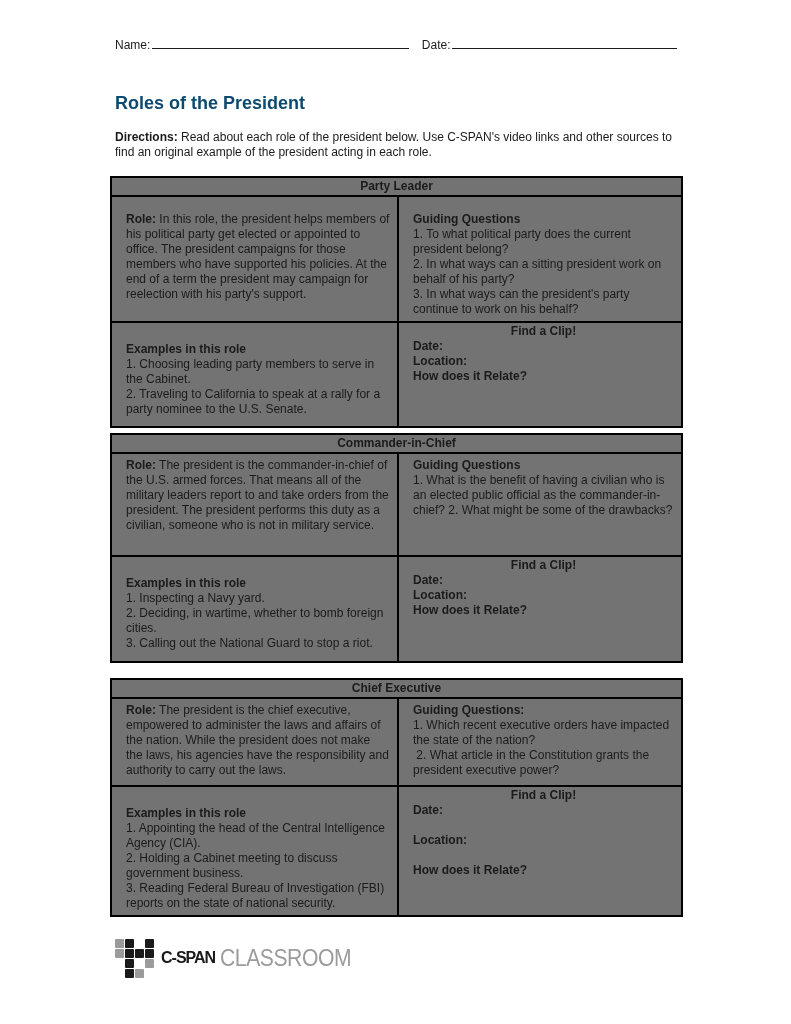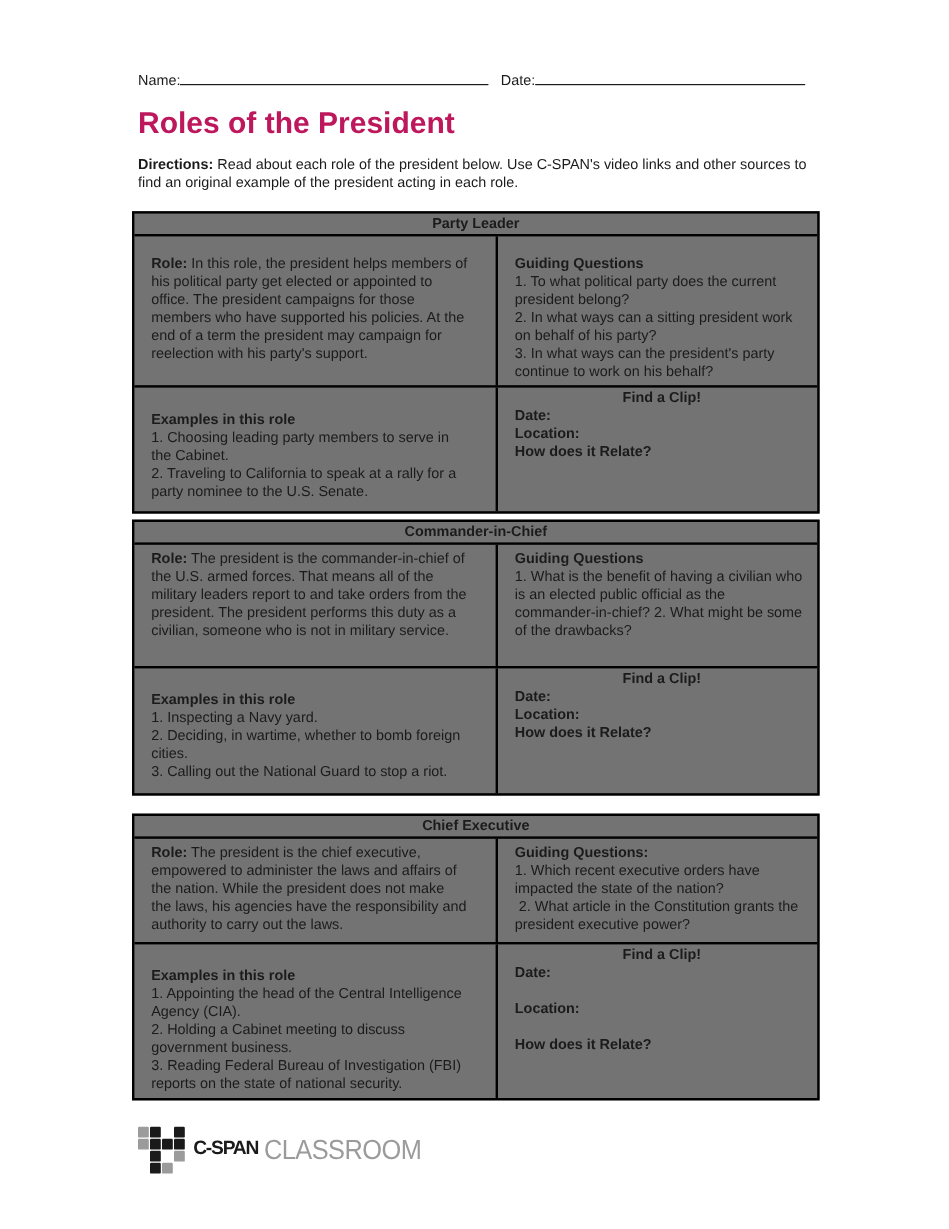--- a/index.html
+++ b/index.html
@@ -9,32 +9,32 @@
     background:#ffffff;
     font-family:"Liberation Sans","DejaVu Sans",sans-serif;
     font-size:12px;line-height:15px;color:#1b1b1b;
     overflow:hidden;
   }
   .bold{font-weight:bold;}
   .center{text-align:center;}
 
   
   .head-row{
-    position:absolute;top:56px;left:115px;width:562px;
-    display:flex;align-items:baseline;white-space:nowrap;
+    position:absolute;top:34px;left:115px;width:562px;
+    display:flex;align-items:baseline;white-space:nowrap;justify-content:space-between;
   }
   .blank-line{border-bottom:1px solid #1b1b1b;height:14px;}
   .name-line{width:257px;}
   .date-line{width:225px;}
   .head-gap{width:10px;}
 
   
   .doc-title{
     position:absolute;top:92px;left:115px;
-    font-size:25px;line-height:22px;font-weight:bold;color:#be185d;
+    font-size:18px;line-height:22px;font-weight:bold;color:#0c4a6e;
   }
   .directions{
     position:absolute;top:130px;left:115px;width:566px;
   }
 
   
   .rtable{
     position:absolute;left:110px;width:573px;
     border:2px solid #000;box-sizing:border-box;
     background:#737373;
@@ -43,21 +43,21 @@
     font-weight:bold;text-align:center;
     height:17px;line-height:17px;
     border-bottom:2px solid #000;
   }
   .trow{
     display:grid;grid-template-columns:285px 1fr;
     border-bottom:2px solid #000;box-sizing:border-box;
   }
   .trow:last-child{border-bottom:none;}
   .cell{padding:4px 7px 4px 14px;box-sizing:border-box;}
-  .cell.right{border-left:2px solid #000;margin-left:16px;}
+  .cell.right{border-left:2px solid #000;}
   .pad15{padding-top:15px;}
   .pad19{padding-top:19px;}
   .pad1{padding-top:1px;}
   .list div{white-space:pre-wrap;}
   .clip-fields div{font-weight:bold;}
   .spaced div{margin-bottom:15px;}
 
   
   .logo{
     position:absolute;top:938px;left:115px;

